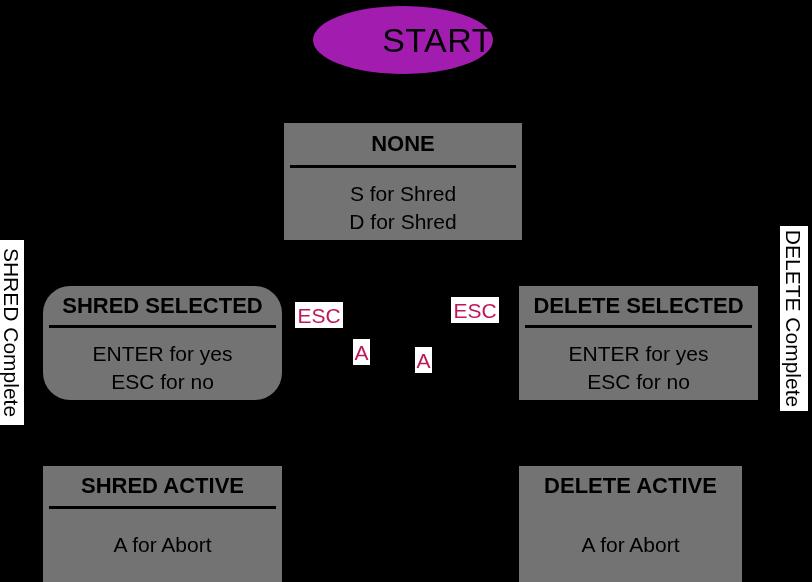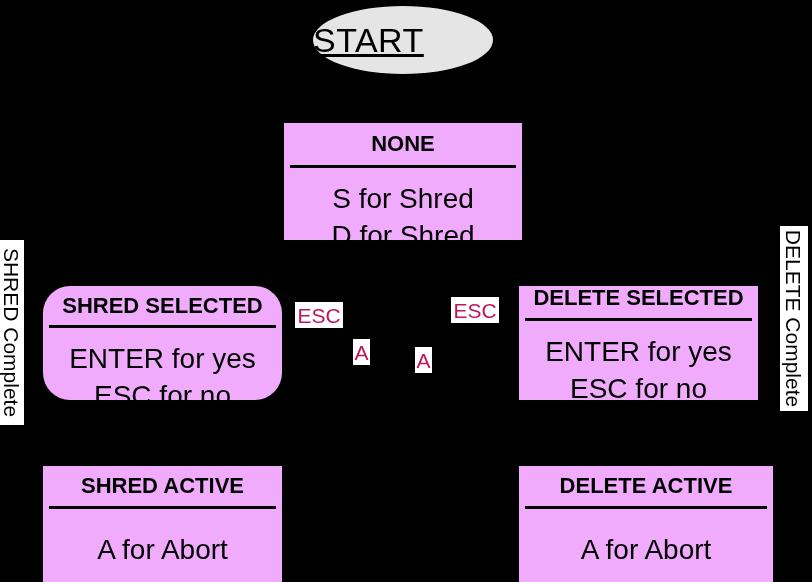--- a/index.html
+++ b/index.html
@@ -13,39 +13,38 @@
     height: 582px;
     background: #000000;
     overflow: hidden;
     font-family: "Liberation Sans", sans-serif;
     -webkit-font-smoothing: antialiased;
   }
 
   
   .start-node {
     position: absolute;
-    background: #e5e5e5;
+    background: #a21caf;
     border-radius: 50%;
     display: flex;
     align-items: center;
-    justify-content: flex-start;
-    text-decoration: underline;
+    justify-content: flex-end;
   }
   .start-node .start-label {
     color: #000000;
     font-size: 34px;
     font-weight: 400;
     letter-spacing: 0.5px;
     line-height: 1;
   }
 
   
   .state-box {
     position: absolute;
-    background: #f0abfc;
+    background: #737373;
     box-sizing: border-box;
     display: flex;
     flex-direction: column;
   }
   .state-title-wrap {
     flex: 0 0 auto;
     display: flex;
     align-items: center;
     justify-content: center;
     padding: 0 10px;
@@ -66,21 +65,21 @@
   .state-body {
     flex: 1 1 auto;
     display: flex;
     flex-direction: column;
     align-items: center;
     justify-content: flex-start;
     padding-top: 12px;
   }
   .state-line {
     color: #000000;
-    font-size: 28px;
+    font-size: 21px;
     line-height: 1.33;
     white-space: nowrap;
   }
 
   
   .edge-label {
     position: absolute;
     background: #ffffff;
     color: #be185d;
     line-height: 1;
@@ -155,21 +154,21 @@
   <div class="state-box" style="left:43px; top:466px; width:239px; height:116px;">
     <div class="state-title-wrap" style="height:40px;">
       <div class="state-title">SHRED ACTIVE</div>
     </div>
     <div class="state-divider"></div>
     <div class="state-body" style="padding-top:22px;">
       <div class="state-line">A for Abort</div>
     </div>
   </div>
 
-  <div class="state-box" style="left:519px; top:466px; width:254px; height:116px;">
+  <div class="state-box" style="left:519px; top:466px; width:223px; height:116px;align-items:center;">
     <div class="state-title-wrap" style="height:40px;">
       <div class="state-title">DELETE ACTIVE</div>
     </div>
     <div class="state-divider"></div>
     <div class="state-body" style="padding-top:22px;">
       <div class="state-line">A for Abort</div>
     </div>
   </div>
 
   <div class="edge-label esc" style="left:295px; top:302px; width:48px; height:26px;">ESC</div>

